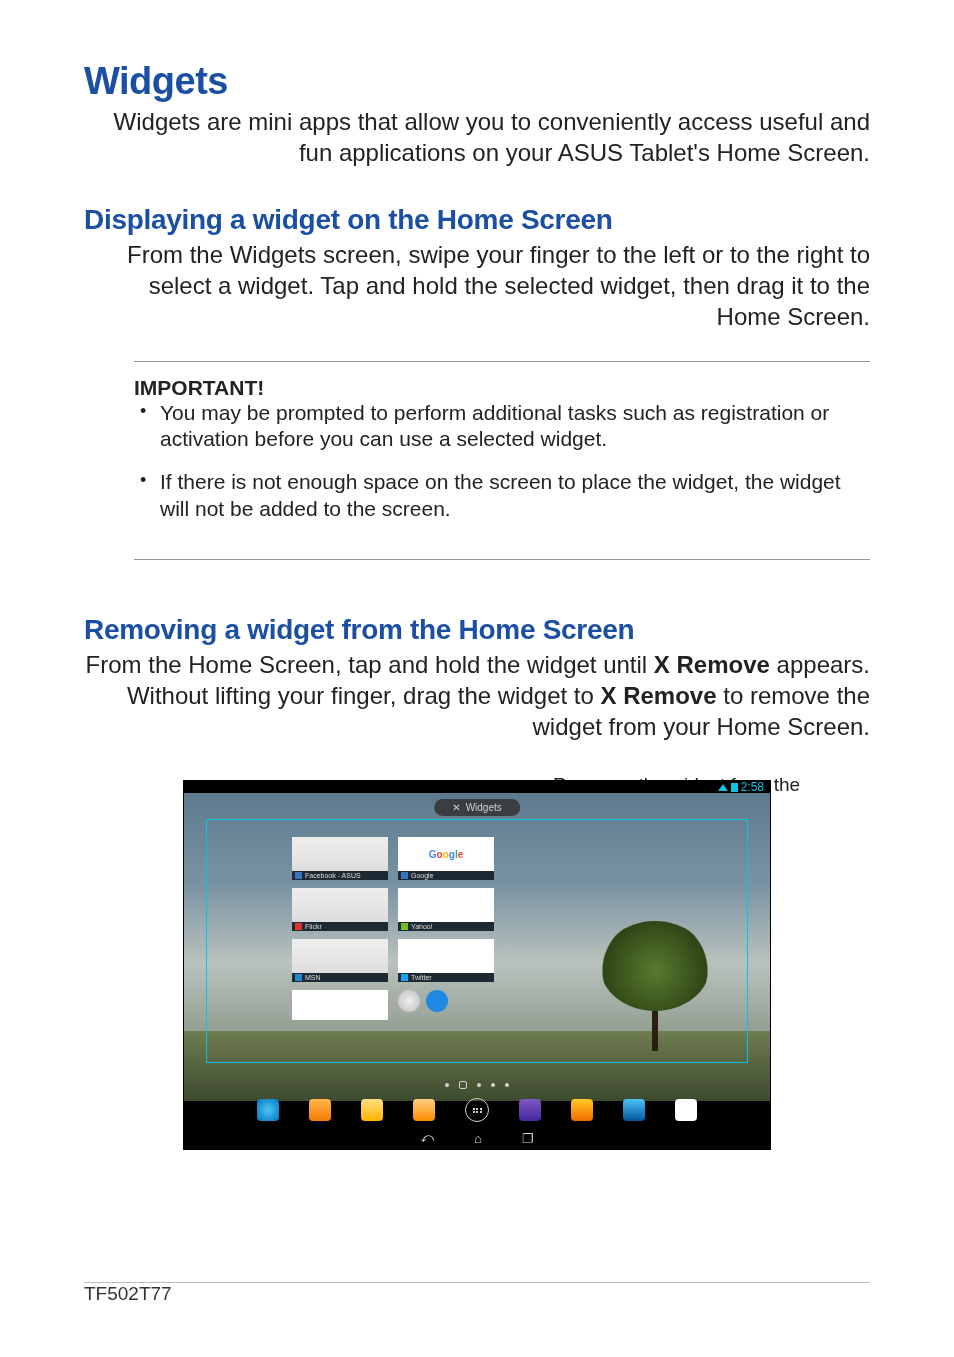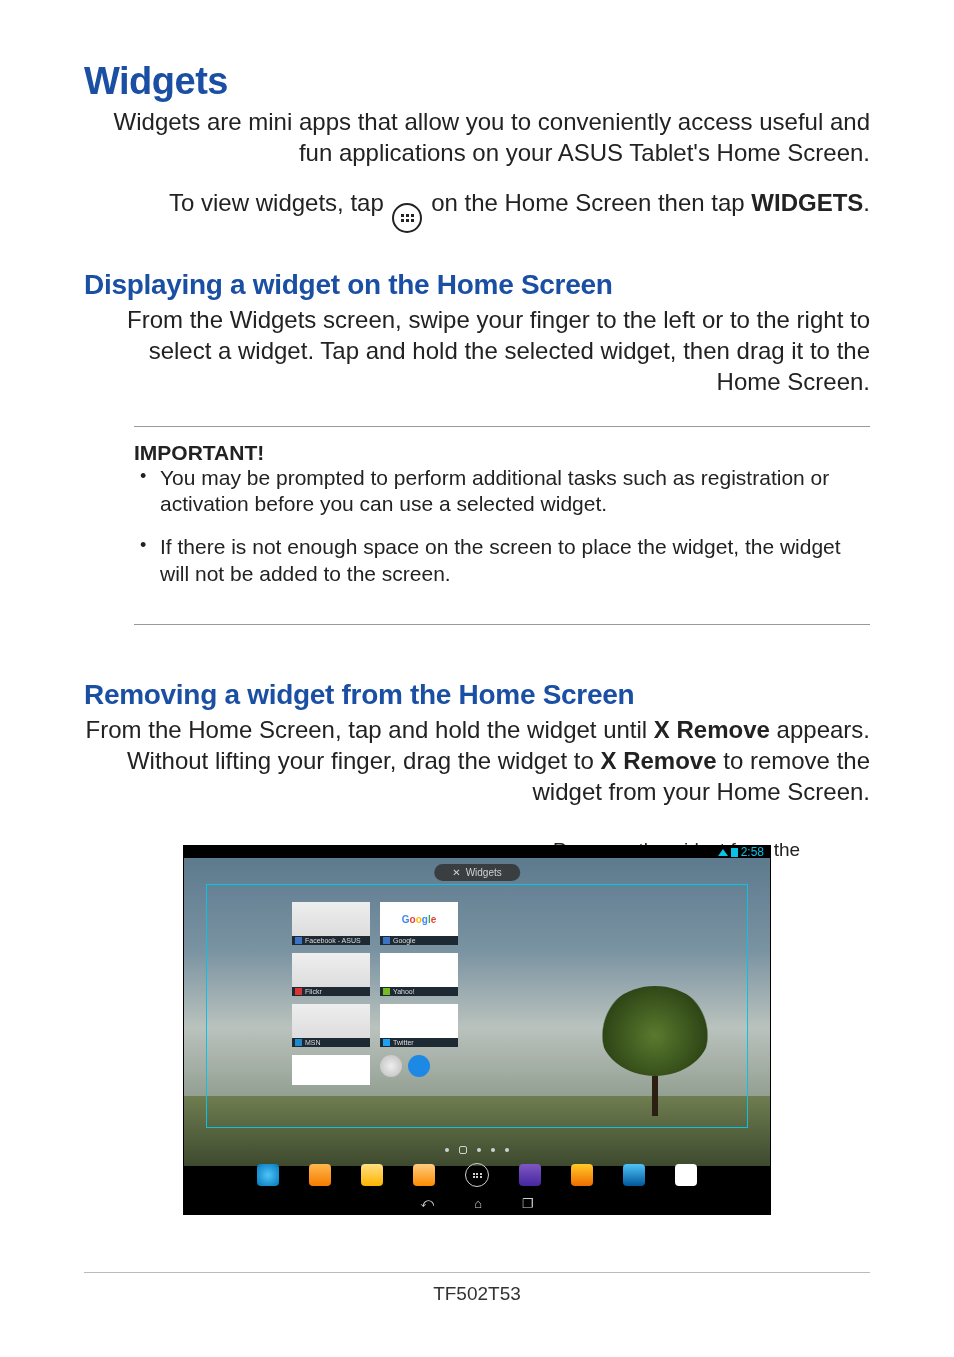--- a/index.html
+++ b/index.html
@@ -31,61 +31,46 @@
   .removebar { position:absolute; top:18px; left:50%; transform:translateX(-50%); background:rgba(50,50,50,.85); color:#cfd2d4; font-size:10px; padding:3px 18px; border-radius:10px; display:flex; align-items:center; gap:5px;}
   .removebar .x { font-size: 10px; }
   .sky { position:absolute; top:12px; left:0; right:0; bottom:48px; background: linear-gradient(#5d7a8e 0%, #7a93a2 30%, #b9c2bd 55%, #6e7c68 100%); }
   .ground { position:absolute; left:0; right:0; bottom:48px; height:70px; background: linear-gradient(#6f7d51 0%, #3e4a2e 100%);}
   .tree { position:absolute; right:60px; bottom:98px; }
   .tree .trunk { width:6px; height:40px; background:#2b1f12; margin:0 auto;}
   .tree .crown { width:110px; height:90px; background: radial-gradient(circle at 50% 55%, #5a7a2e 0%, #2e4516 70%, rgba(0,0,0,0) 72%); border-radius:50%; margin-top:-8px;}
   .sel { position:absolute; border:1px solid #08c3e6; left:22px; top:38px; right:22px; bottom:86px; }
   .wgrid { position:absolute; left:108px; top:56px; display:flex; flex-direction:column; gap:8px;}
   .wrow { display:flex; gap:10px;}
-  .wcell { width:78px; background:#222;}
+  .wcell { width:96px; background:#222;}
   .wcell .cap{ font-size:7px; color:#ddd; background:#1e2a33; padding:1px 3px; display:flex; align-items:center; gap:3px;}
   .wcell .cap .sq{width:7px;height:7px;background:#f7931e;}
   .wcell .cap.blue .sq{background:#3b72c4;}
   .wcell .body1{height:34px;background:linear-gradient(#eee,#ddd);}
   .wcell .body2{height:34px;background:#fff;display:flex;align-items:center;justify-content:center;}
   .glogo{font-size:10px;font-weight:700;}
   .glogo .b{color:#4285f4}.glogo .r{color:#ea4335}.glogo .y{color:#fbbc05}.glogo .g{color:#34a853}
   .pager{position:absolute;left:50%;bottom:60px;transform:translateX(-50%);display:flex;gap:10px;align-items:center;}
   .pager span{width:4px;height:4px;background:#cfd2d4;border-radius:50%;}
   .pager .home{width:8px;height:8px;border:1.5px solid #cfd2d4;border-radius:2px;background:transparent;}
   .dock{position:absolute;left:0;right:0;bottom:22px;height:34px;display:flex;justify-content:center;align-items:center;gap:30px;}
   .dicon{width:22px;height:22px;border-radius:4px;}
   .navbar{position:absolute;left:0;right:0;bottom:0;height:22px;background:#000;display:flex;justify-content:center;align-items:center;gap:40px;}
   .navbar span{color:#cfd2d4;font-size:13px;}
 
-  .footer { position:absolute; left:84px; right:84px; bottom:52px; border-top:1px solid #bbb; padding-top:10px; display:flex; justify-content:center; font-size:19px; color:#333;}
+  .footer { position:absolute; left:84px; right:84px; bottom:52px; border-top:1px solid #bbb; padding-top:0; display:flex; justify-content:flex-start; font-size:19px; color:#333;}
 </style>
 </head>
 <body>
 
 <div class="page">
 
   <h1 class="title">Widgets</h1>
   <p class="body">Widgets are mini apps that allow you to conveniently access useful and fun applications on your ASUS Tablet's Home Screen.</p>
 
-  <p class="body body-gap">
-    <span>To view widgets, tap </span>
-    <span class="inline-icon">
-        <span class="dots">
-          <span></span>
-          <span></span>
-          <span></span>
-          <span></span>
-          <span></span>
-          <span></span>
-        </span>
-      </span>
-    <span> on the Home Screen then tap </span>
-    <span class="bold">WIDGETS</span><span>.</span>
-  </p>
 
   <h2 class="sub">Displaying a widget on the Home Screen</h2>
   <p class="body">From the Widgets screen, swipe your finger to the left or to the right to select a widget. Tap and hold the selected widget, then drag it to the Home Screen.</p>
 
   <div class="important-box">
     <div class="important-title">IMPORTANT!</div>
     <ul class="bullets">
       <li>You may be prompted to perform additional tasks such as registration or activation before you can use a selected widget.</li>
       <li>If there is not enough space on the screen to place the widget, the widget will not be added to the screen.</li>
     </ul>
@@ -214,16 +199,16 @@
       <div class="navbar">
         <span>⤺</span>
         <span>⌂</span>
         <span>❐</span>
       </div>
     </div>
   </div>
 
   <div class="footer">
     <span>TF502T</span>
-    <span>53</span>
+    <span>77</span>
   </div>
 
 </div>
 
 </body></html>

